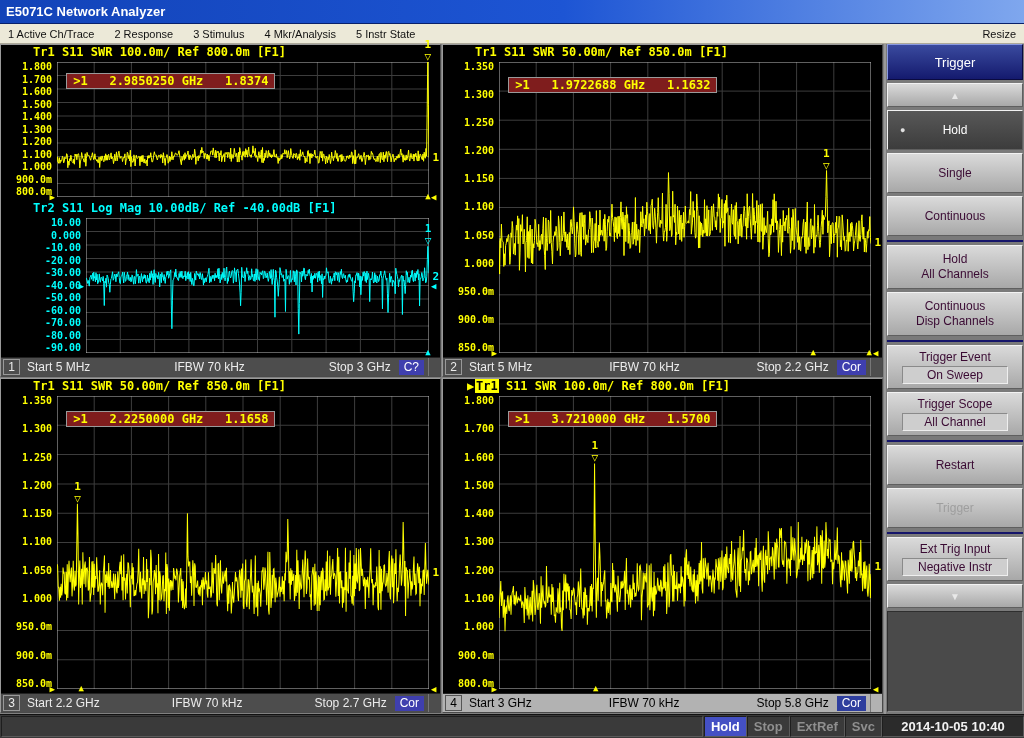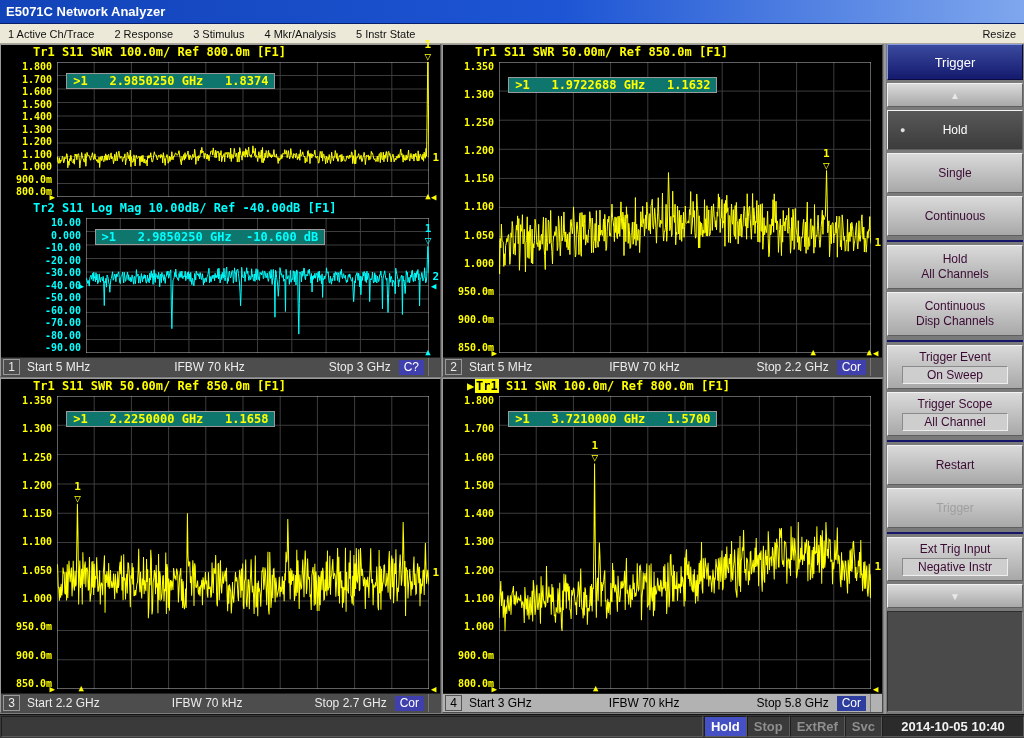--- a/index.html
+++ b/index.html
@@ -18,21 +18,21 @@
   .trhead{height:17px;display:flex;align-items:flex-start;padding-left:24px;
     font-family:"DejaVu Sans Mono",monospace;font-size:12px;font-weight:bold;white-space:pre;}
   .trhead .arrowwrap{width:8px;display:inline-block;}
   .trhead .tract{background:#ffff00;color:#000;padding:0 1px;}
   .plot{flex:1;display:flex;min-height:0;padding-bottom:4px;}
   .ycol{width:56px;display:flex;flex-direction:column;justify-content:space-between;align-items:flex-end;
     padding-right:5px;box-sizing:border-box;font-family:"DejaVu Sans Mono",monospace;
     font-size:10px;font-weight:bold;line-height:10px;}
   .gridbox{flex:1;position:relative;margin-right:11px;}
   .gridbox svg{position:absolute;left:0;top:0;width:100%;height:100%;display:block;}
-  .readout{position:absolute;top:5%;left:2.5%;z-index:3;border:1px solid #9a9a9a;background:#0f766e;
+  .readout{position:absolute;top:5%;left:2.5%;z-index:3;border:1px solid #9a9a9a;background:#7f1d1d;
     padding:0 6px;font-family:"DejaVu Sans Mono",monospace;font-size:12px;font-weight:bold;white-space:pre;}
   .mtri,.mknum,.tnum,.refL,.refR,.stim{position:absolute;z-index:4;
     font-family:"DejaVu Sans Mono",monospace;font-weight:bold;}
   .chstat{height:19px;background:#4d4d4d;color:#ececec;display:flex;align-items:center;
     font-size:12px;border-top:1px solid #222;box-sizing:border-box;}
   .chstat .chnum{width:15px;text-align:center;border:1px solid #999;margin:0 7px 0 2px;line-height:14px;}
   .chstat .mid{flex:1;text-align:center;}
   .chstat .corr{background:#3f3fae;color:#fff;padding:0 5px;margin:0 4px 0 8px;line-height:15px;}
   .chstat .endcap{width:12px;height:100%;border-left:1px solid #777;box-sizing:border-box;}
   .chstat.active{background:#b2b2b2;color:#000;}
@@ -140,21 +140,20 @@
               <span>-70.00</span>
               <span>-80.00</span>
               <span>-90.00</span>
             </div>
           <div class="gridbox">
               <svg viewBox="0 0 1000 1000" preserveAspectRatio="none">
                 <path d="M 100 0 L 100 1000 M 200 0 L 200 1000 M 300 0 L 300 1000 M 400 0 L 400 1000 M 500 0 L 500 1000 M 600 0 L 600 1000 M 700 0 L 700 1000 M 800 0 L 800 1000 M 900 0 L 900 1000 M 0 100 L 1000 100 M 0 200 L 1000 200 M 0 300 L 1000 300 M 0 400 L 1000 400 M 0 500 L 1000 500 M 0 600 L 1000 600 M 0 700 L 1000 700 M 0 800 L 1000 800 M 0 900 L 1000 900 " stroke="#3d3d3d" fill="none" vector-effect="non-scaling-stroke"></path>
                 <rect x="0" y="0" width="1000" height="1000" fill="none" stroke="#c0c0c0" vector-effect="non-scaling-stroke"></rect>
                 <polyline points="0.0,449.6 1.6,446.8 3.2,466.4 4.8,484.7 6.5,462.1 8.1,487.2 9.7,504.6 11.3,441.4 12.9,436.6 14.5,423.2 16.2,453.9 17.8,434.5 19.4,409.3 21.0,467.4 22.6,401.2 24.2,445.5 25.8,433.4 27.5,472.4 29.1,404.8 30.7,458.1 32.3,416.7 33.9,486.9 35.5,480.6 37.2,458.5 38.8,413.8 40.4,463.5 42.0,475.7 43.6,440.1 45.2,440.8 46.8,449.7 48.5,465.9 50.1,432.5 51.7,483.7 53.3,648.6 54.9,469.1 56.5,480.4 58.2,445.6 59.8,512.4 61.4,422.3 63.0,431.7 64.6,446.6 66.2,479.6 67.9,491.2 69.5,550.0 71.1,492.2 72.7,450.2 74.3,446.4 75.9,420.7 77.5,398.3 79.2,461.1 80.8,452.7 82.4,431.6 84.0,415.0 85.6,427.9 87.2,472.2 88.9,414.3 90.5,436.3 92.1,418.4 93.7,408.4 95.3,398.4 96.9,441.1 98.5,480.8 100.2,485.8 101.8,434.6 103.4,431.5 105.0,423.9 106.6,401.4 108.2,447.1 109.9,481.7 111.5,402.0 113.1,426.4 114.7,469.7 116.3,463.1 117.9,432.8 119.5,420.6 121.2,400.8 122.8,455.7 124.4,420.5 126.0,464.5 127.6,455.4 129.2,439.3 130.9,473.3 132.5,467.0 134.1,421.4 135.7,425.9 137.3,466.0 138.9,490.6 140.5,434.6 142.2,433.9 143.8,487.1 145.4,454.7 147.0,382.6 148.6,432.2 150.2,424.9 151.9,414.4 153.5,482.7 155.1,438.1 156.7,431.1 158.3,483.0 159.9,451.4 161.6,411.5 163.2,445.2 164.8,473.8 166.4,433.6 168.0,449.5 169.6,419.1 171.2,445.2 172.9,422.7 174.5,472.9 176.1,483.1 177.7,457.6 179.3,422.6 180.9,469.7 182.6,447.8 184.2,480.0 185.8,409.7 187.4,460.2 189.0,410.5 190.6,391.2 192.2,441.7 193.9,412.4 195.5,492.0 197.1,427.4 198.7,383.3 200.3,451.6 201.9,477.4 203.6,410.5 205.2,433.2 206.8,440.0 208.4,426.4 210.0,452.6 211.6,403.0 213.2,427.6 214.9,509.9 216.5,431.1 218.1,414.5 219.7,479.3 221.3,403.4 222.9,433.9 224.6,432.2 226.2,462.5 227.8,418.5 229.4,455.6 231.0,484.2 232.6,438.4 234.2,432.1 235.9,396.4 237.5,418.9 239.1,393.0 240.7,446.3 242.3,436.0 243.9,410.4 245.6,392.4 247.2,384.0 248.8,651.1 250.4,820.0 252.0,608.7 253.6,459.3 255.3,454.0 256.9,440.6 258.5,404.0 260.1,435.0 261.7,378.2 263.3,416.6 264.9,443.8 266.6,443.3 268.2,460.7 269.8,462.9 271.4,411.1 273.0,440.6 274.6,396.3 276.3,438.4 277.9,440.9 279.5,393.0 281.1,436.6 282.7,449.5 284.3,428.4 285.9,436.6 287.6,430.0 289.2,394.7 290.8,464.1 292.4,444.4 294.0,425.8 295.6,403.6 297.3,452.1 298.9,397.7 300.5,453.9 302.1,414.0 303.7,470.3 305.3,403.2 306.9,457.9 308.6,493.0 310.2,447.0 311.8,464.5 313.4,500.4 315.0,502.0 316.6,410.9 318.3,425.0 319.9,460.3 321.5,393.5 323.1,408.5 324.7,421.5 326.3,411.5 327.9,431.3 329.6,413.9 331.2,452.1 332.8,404.1 334.4,423.9 336.0,452.5 337.6,456.6 339.3,412.6 340.9,443.3 342.5,497.2 344.1,447.4 345.7,479.1 347.3,460.5 348.9,443.0 350.6,472.8 352.2,442.1 353.8,433.0 355.4,418.8 357.0,398.0 358.6,372.3 360.3,479.6 361.9,431.8 363.5,470.6 365.1,473.3 366.7,437.0 368.3,424.1 370.0,449.4 371.6,428.0 373.2,421.6 374.8,464.6 376.4,409.7 378.0,441.4 379.6,424.2 381.3,442.5 382.9,436.5 384.5,376.0 386.1,451.4 387.7,371.8 389.3,431.9 391.0,481.1 392.6,455.2 394.2,417.9 395.8,456.2 397.4,403.2 399.0,441.5 400.6,444.3 402.3,371.8 403.9,439.8 405.5,465.9 407.1,439.3 408.7,377.1 410.3,363.1 412.0,485.3 413.6,444.0 415.2,468.5 416.8,404.9 418.4,393.6 420.0,430.7 421.6,443.9 423.3,430.4 424.9,398.8 426.5,388.6 428.1,393.6 429.7,482.5 431.3,454.0 433.0,369.4 434.6,407.6 436.2,406.1 437.8,473.2 439.4,386.1 441.0,385.9 442.6,379.0 444.3,410.6 445.9,445.3 447.5,481.8 449.1,549.1 450.7,650.0 452.3,550.4 454.0,365.3 455.6,422.7 457.2,438.9 458.8,443.8 460.4,435.9 462.0,397.6 463.7,470.7 465.3,420.3 466.9,403.1 468.5,368.4 470.1,411.4 471.7,392.7 473.3,433.4 475.0,462.3 476.6,426.9 478.2,431.8 479.8,456.7 481.4,446.8 483.0,376.2 484.7,436.2 486.3,416.9 487.9,463.6 489.5,465.8 491.1,413.7 492.7,469.8 494.3,412.8 496.0,375.5 497.6,458.6 499.2,425.9 500.8,381.5 502.4,436.5 504.0,457.8 505.7,463.2 507.3,402.8 508.9,413.3 510.5,406.7 512.1,422.6 513.7,398.9 515.3,390.6 517.0,449.2 518.6,442.9 520.2,394.4 521.8,395.5 523.4,422.5 525.0,443.7 526.7,428.4 528.3,407.5 529.9,445.1 531.5,469.5 533.1,448.0 534.7,396.7 536.3,412.5 538.0,447.6 539.6,382.2 541.2,446.4 542.8,492.3 544.4,439.5 546.0,380.5 547.7,443.5 549.3,465.5 550.9,735.0 552.5,386.5 554.1,394.9 555.7,439.6 557.4,467.7 559.0,503.9 560.6,580.0 562.2,516.5 563.8,457.3 565.4,367.6 567.0,384.9 568.7,421.1 570.3,411.6 571.9,440.6 573.5,435.8 575.1,420.6 576.7,469.1 578.4,453.1 580.0,468.9 581.6,692.3 583.2,380.5 584.8,407.0 586.4,453.2 588.0,433.3 589.7,429.1 591.3,428.1 592.9,491.3 594.5,447.8 596.1,388.3 597.7,476.4 599.4,457.3 601.0,449.2 602.6,456.3 604.2,390.4 605.8,412.0 607.4,472.8 609.0,395.3 610.7,430.8 612.3,496.0 613.9,384.3 615.5,392.7 617.1,397.7 618.7,670.2 620.4,860.0 622.0,633.1 623.6,399.7 625.2,411.7 626.8,408.7 628.4,474.0 630.0,392.8 631.7,431.7 633.3,421.2 634.9,371.1 636.5,372.7 638.1,436.1 639.7,456.9 641.4,416.5 643.0,427.7 644.6,424.4 646.2,428.8 647.8,387.2 649.4,409.5 651.1,377.9 652.7,421.1 654.3,433.8 655.9,482.2 657.5,411.3 659.1,547.7 660.7,429.9 662.4,454.8 664.0,424.8 665.6,444.8 667.2,409.1 668.8,446.7 670.4,427.3 672.1,411.0 673.7,410.2 675.3,474.7 676.9,399.1 678.5,441.8 680.1,392.5 681.7,463.5 683.4,426.4 685.0,432.3 686.6,486.8 688.2,413.4 689.8,588.4 691.4,447.3 693.1,458.1 694.7,429.3 696.3,451.2 697.9,429.3 699.5,428.1 701.1,369.0 702.7,403.8 704.4,406.9 706.0,398.6 707.6,451.4 709.2,480.2 710.8,479.1 712.4,431.2 714.1,467.7 715.7,490.6 717.3,448.8 718.9,466.8 720.5,440.8 722.1,426.1 723.7,407.8 725.4,464.5 727.0,398.0 728.6,404.9 730.2,421.4 731.8,403.2 733.4,462.7 735.1,421.3 736.7,404.8 738.3,476.1 739.9,443.4 741.5,396.7 743.1,418.4 744.7,379.2 746.4,439.4 748.0,449.1 749.6,417.4 751.2,412.0 752.8,444.2 754.4,441.0 756.1,424.0 757.7,460.5 759.3,477.9 760.9,459.6 762.5,472.6 764.1,429.9 765.8,419.3 767.4,439.4 769.0,414.1 770.6,431.2 772.2,452.5 773.8,463.4 775.4,469.3 777.1,440.8 778.7,546.3 780.3,620.0 781.9,557.5 783.5,465.4 785.1,481.1 786.8,421.4 788.4,423.5 790.0,404.7 791.6,420.7 793.2,461.9 794.8,408.1 796.4,425.7 798.1,510.1 799.7,429.1 801.3,568.4 802.9,474.2 804.5,433.1 806.1,462.1 807.8,402.4 809.4,430.2 811.0,396.3 812.6,412.6 814.2,468.7 815.8,406.4 817.4,478.4 819.1,393.8 820.7,455.6 822.3,427.0 823.9,409.7 825.5,446.9 827.1,619.4 828.8,465.0 830.4,449.3 832.0,457.5 833.6,444.7 835.2,400.0 836.8,454.3 838.4,481.5 840.1,474.1 841.7,405.9 843.3,472.6 844.9,420.5 846.5,473.0 848.1,481.4 849.8,430.9 851.4,449.7 853.0,470.9 854.6,461.6 856.2,421.0 857.8,423.7 859.5,393.0 861.1,427.7 862.7,448.8 864.3,672.6 865.9,450.6 867.5,425.6 869.1,413.4 870.8,391.2 872.4,422.8 874.0,444.7 875.6,461.0 877.2,444.8 878.8,557.5 880.5,700.0 882.1,588.5 883.7,473.0 885.3,409.4 886.9,476.7 888.5,435.8 890.1,431.4 891.8,454.3 893.4,505.5 895.0,459.6 896.6,472.4 898.2,469.6 899.8,474.8 901.5,561.0 903.1,371.6 904.7,400.0 906.3,416.5 907.9,435.1 909.5,456.3 911.1,508.8 912.8,457.9 914.4,469.9 916.0,447.1 917.6,442.1 919.2,429.9 920.8,423.4 922.5,714.9 924.1,429.6 925.7,468.0 927.3,460.5 928.9,508.1 930.5,560.0 932.1,492.1 933.8,390.7 935.4,419.5 937.0,402.5 938.6,476.8 940.2,448.8 941.8,438.8 943.5,480.3 945.1,455.3 946.7,422.4 948.3,439.1 949.9,393.2 951.5,386.5 953.2,459.1 954.8,471.6 956.4,417.3 958.0,406.6 959.6,467.7 961.2,409.6 962.8,441.4 964.5,395.8 966.1,416.6 967.7,381.8 969.3,458.8 970.9,412.6 972.5,651.8 974.2,448.4 975.8,450.3 977.4,435.4 979.0,404.1 980.6,423.0 982.2,466.2 983.8,449.2 985.5,442.8 987.1,368.7 988.7,423.2 990.3,479.9 991.9,473.3 993.5,435.4 995.2,306.2 996.8,210.0 998.4,310.8 1000.0,409.4" fill="none" stroke="#00ffff" stroke-width="1" vector-effect="non-scaling-stroke"></polyline>
               </svg>
-            <span class="readout" style="top: 8%; color: rgb(0, 255, 255);">&gt;1   2.9850250 GHz  -10.600 dB</span>
           <span class="mtri" style="left: 99.7%; top: 20.6%; transform: translate(-50%, -100%); color: rgb(0, 255, 255); font-size: 11px; line-height: 11px;">▽</span>
               <span class="mknum" style="left: 99.7%; top: 20.6%; transform: translate(-50%, -205%); color: rgb(0, 255, 255); font-size: 11px; line-height: 11px;">1</span>
               <span class="tnum" style="right: -10px; top: 43%; transform: translateY(-50%); color: rgb(0, 255, 255); font-size: 11px;">2</span>
               <span class="refL" style="left: -2px; top: 50%; transform: translate(-100%, -50%); color: rgb(0, 255, 255); font-size: 9px;">▶</span>
               <span class="refR" style="right: -2px; top: 50%; transform: translate(100%, -50%); color: rgb(0, 255, 255); font-size: 9px;">◀</span>
               <span class="stim" style="left: 99.7%; bottom: -4px; transform: translateX(-50%); color: rgb(0, 255, 255); font-size: 9px;">▲</span>
             </div>
         </div>
       </div>
       <div class="chstat">

